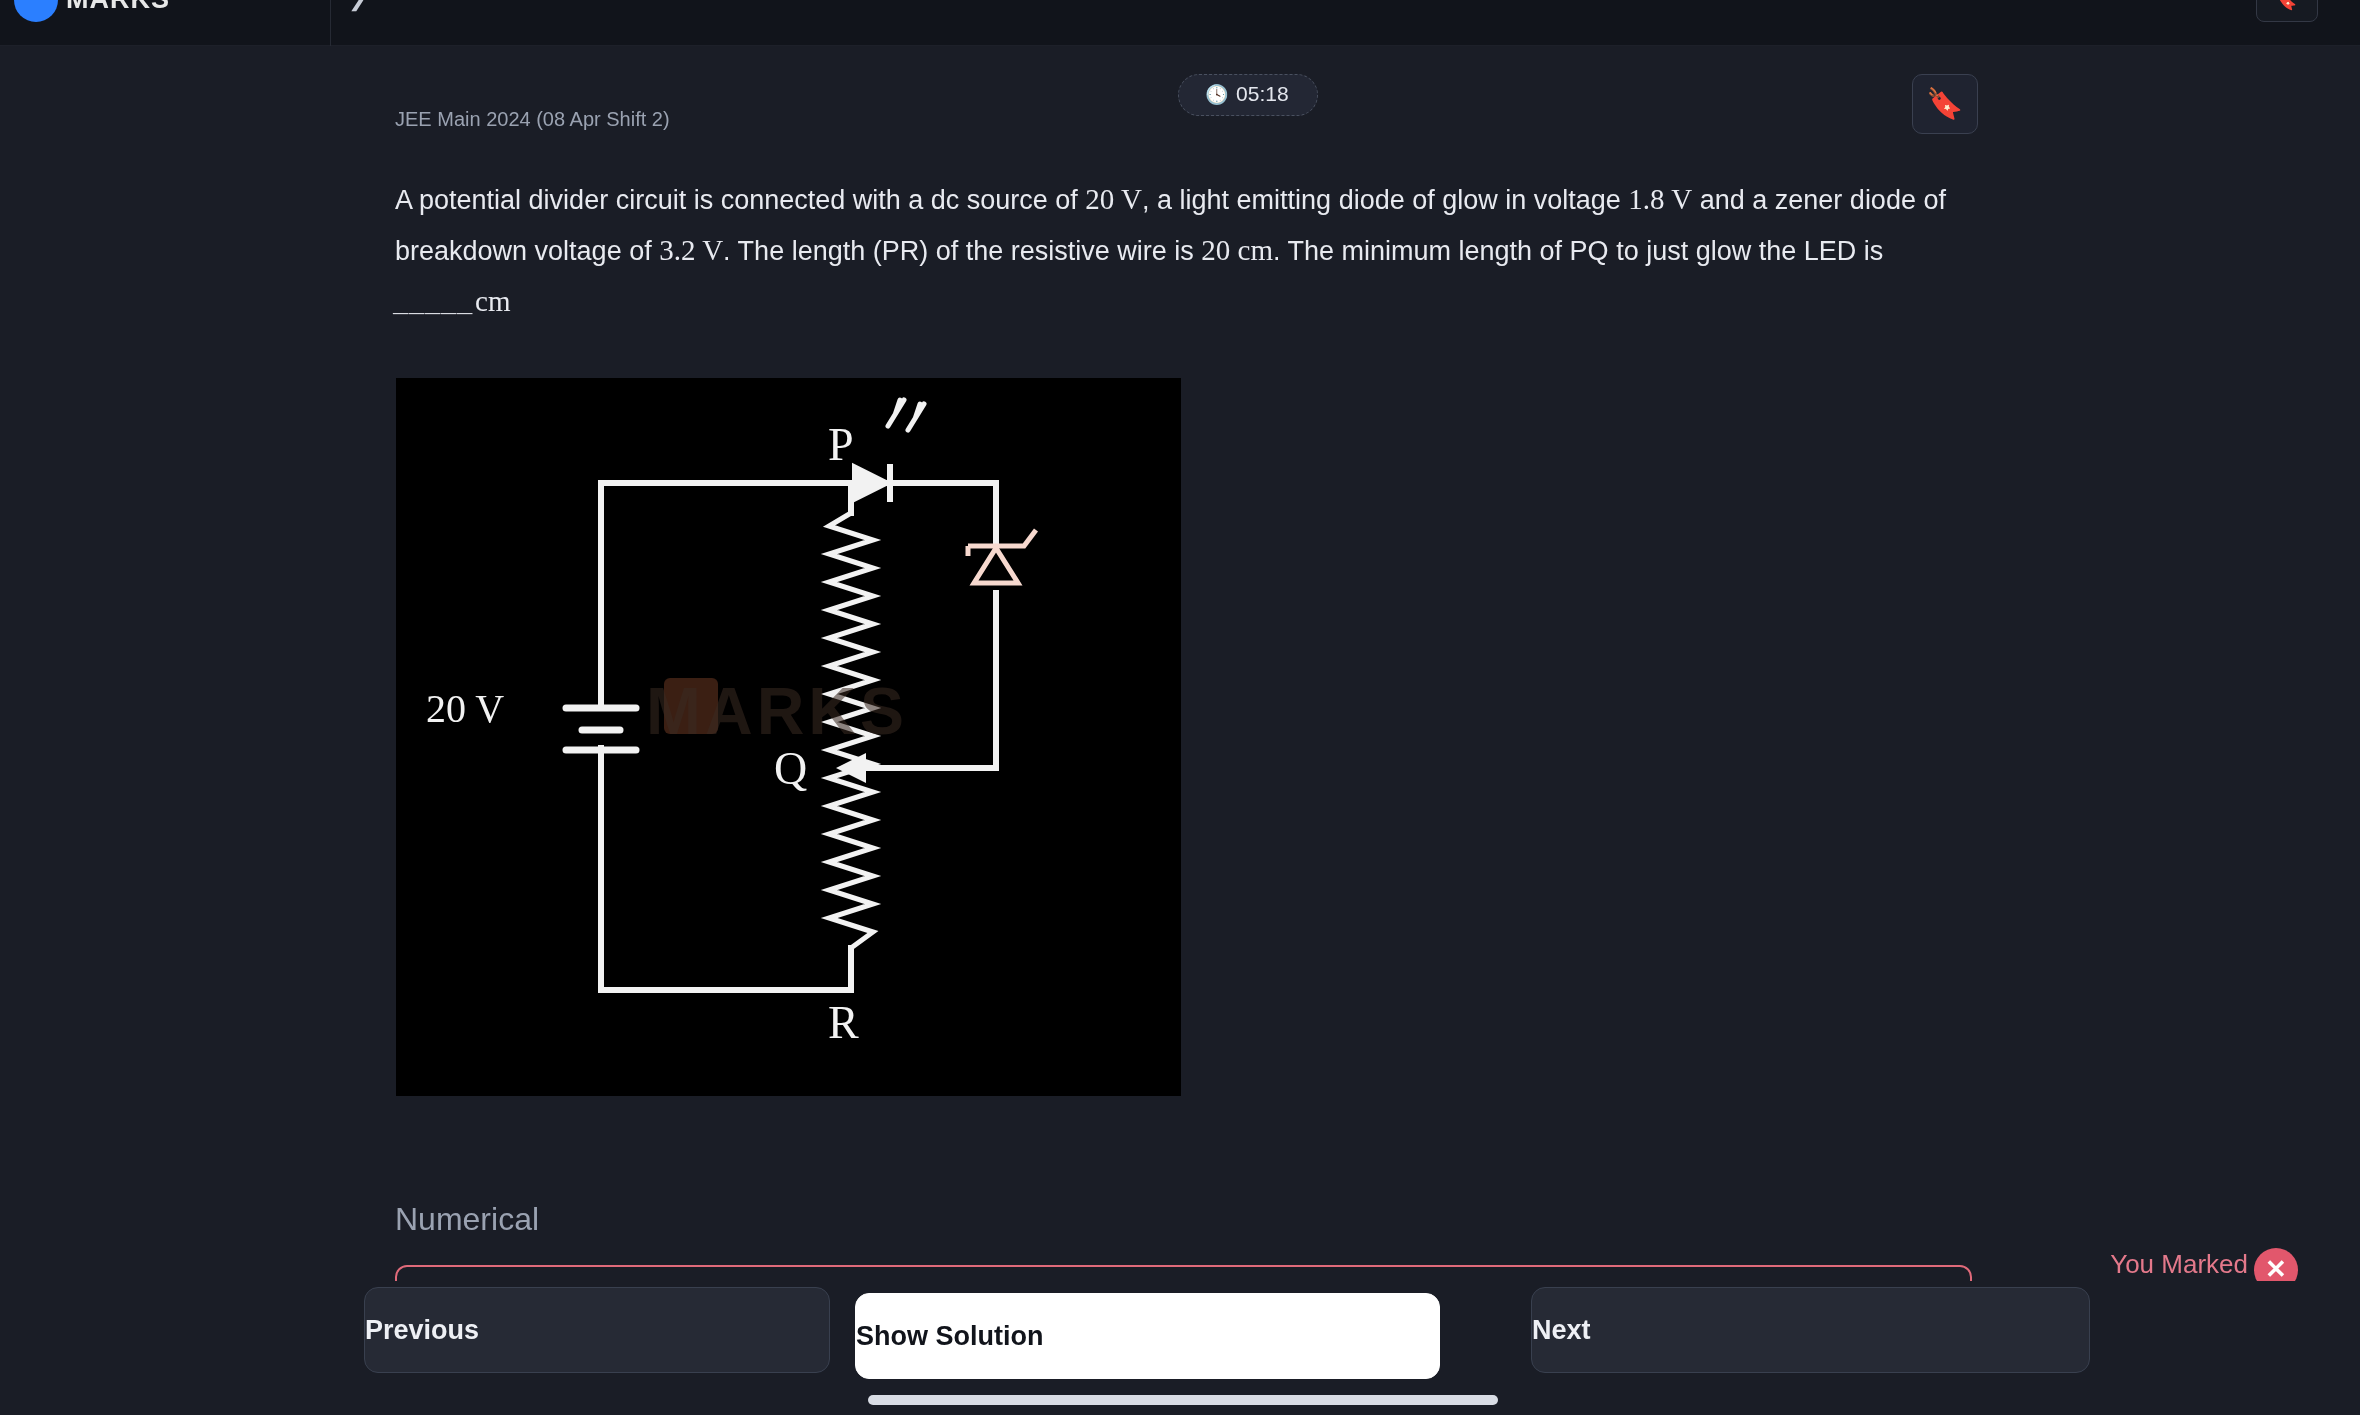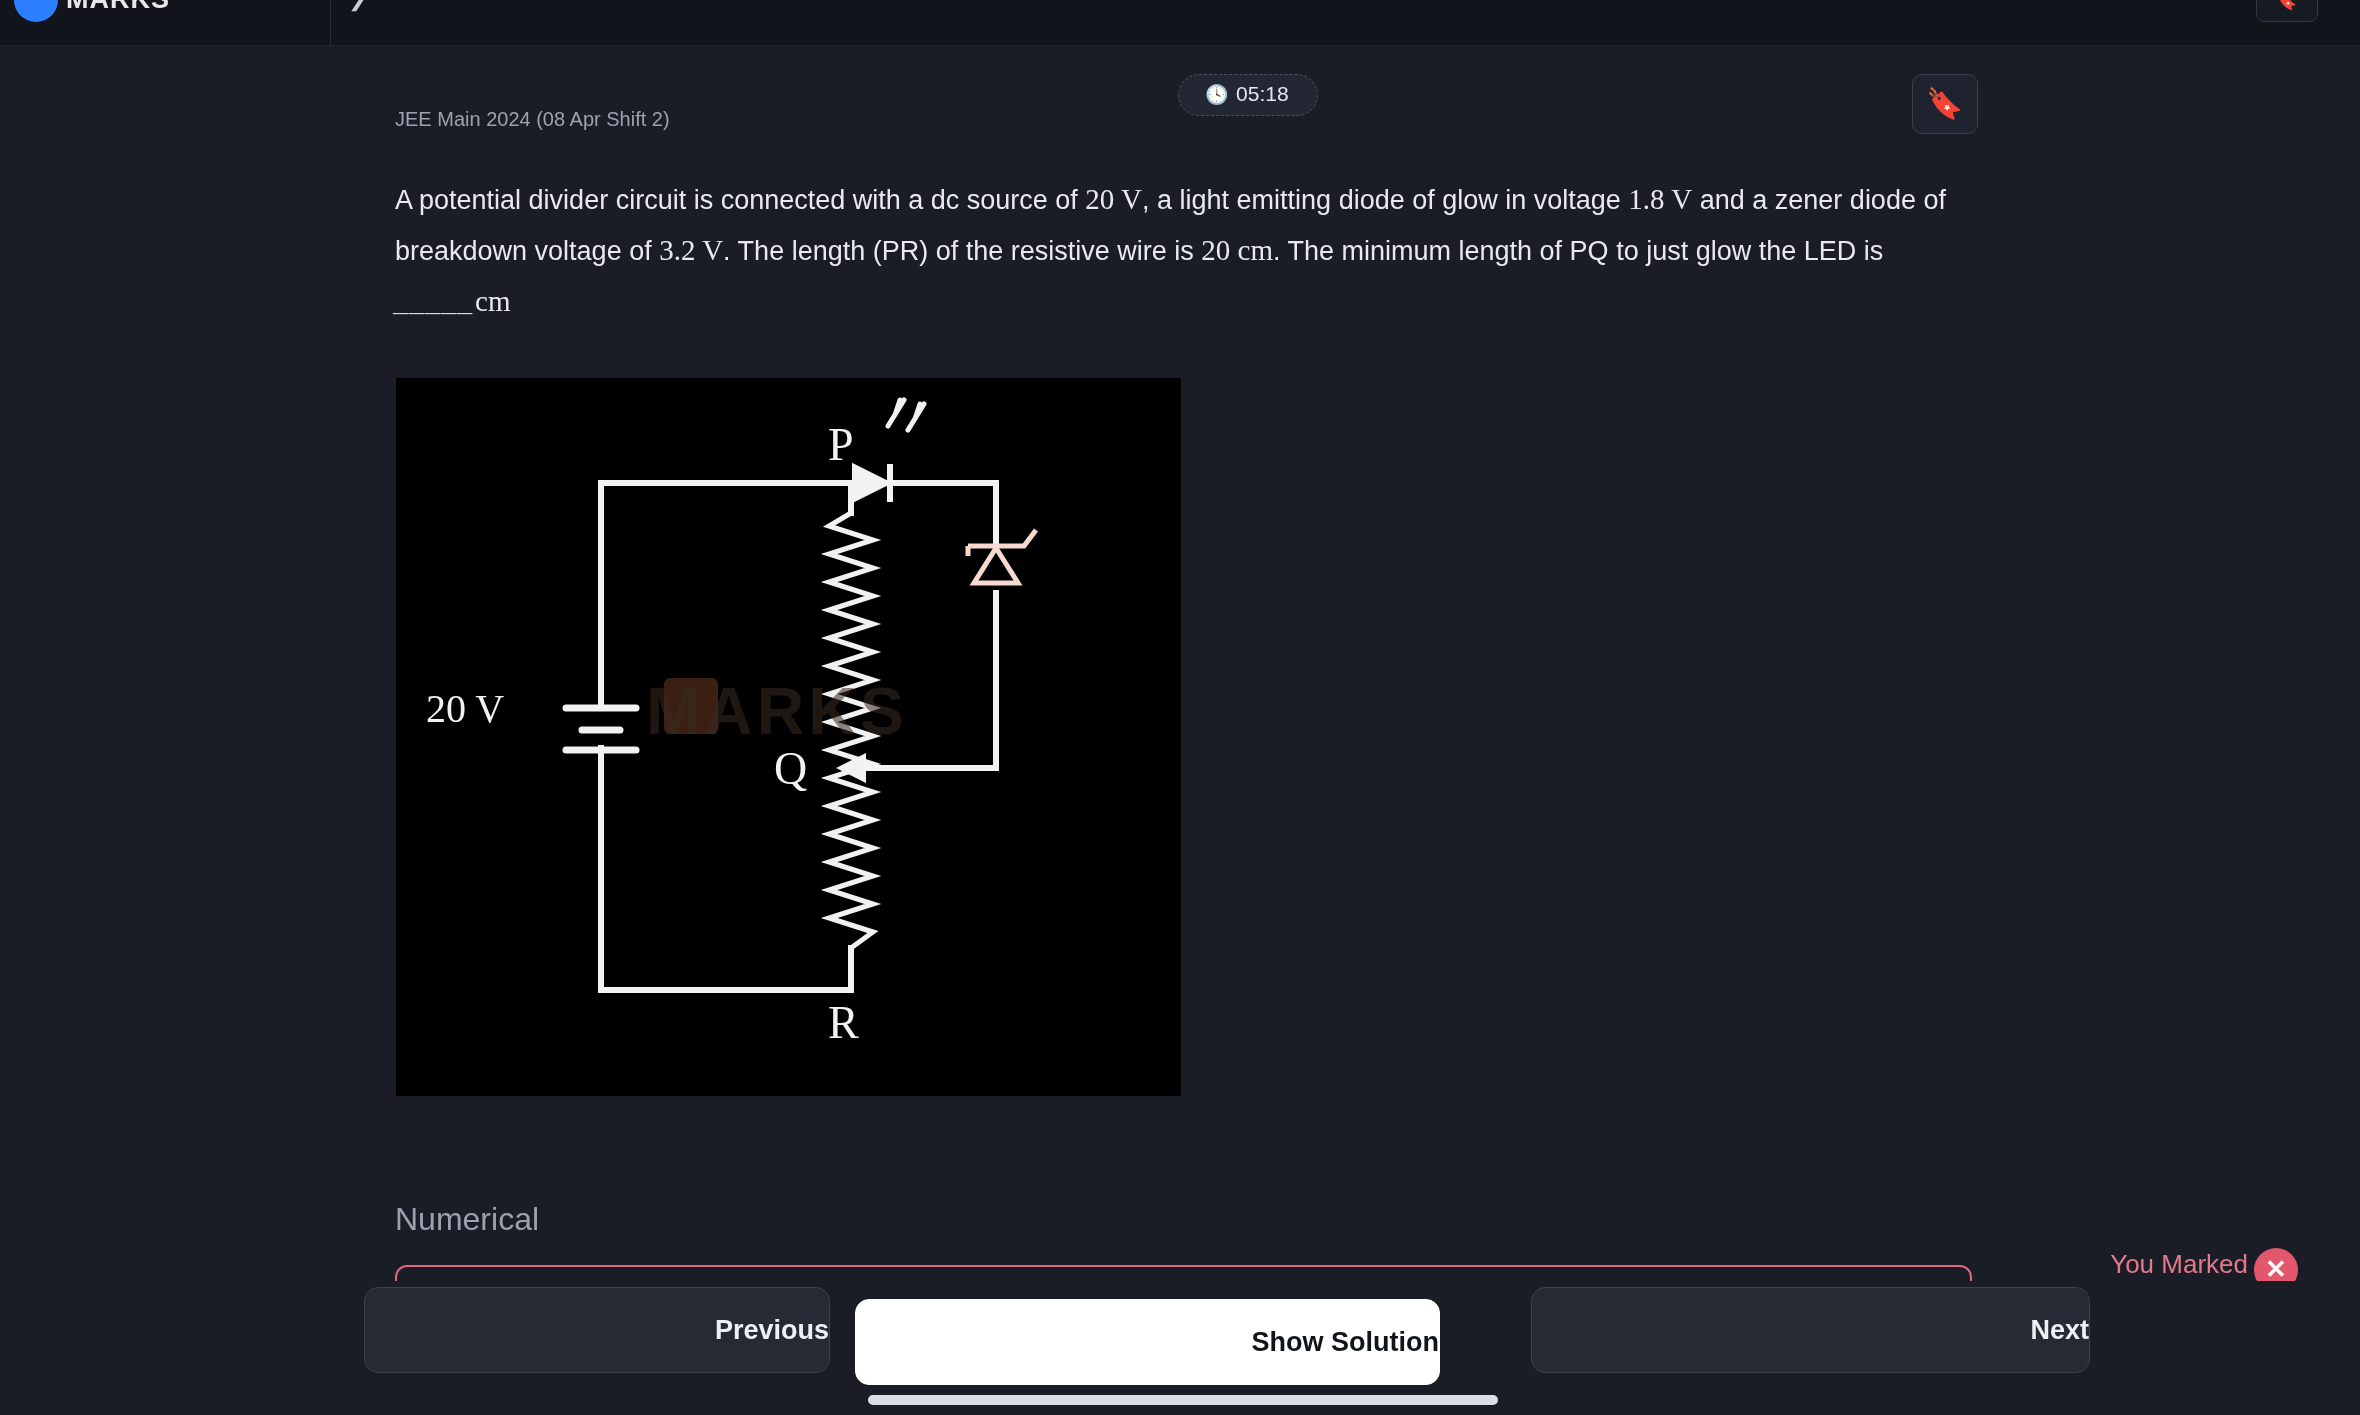--- a/index.html
+++ b/index.html
@@ -189,31 +189,31 @@
     left: 0; top: 1281px;
     width: 2360px; height: 134px;
     background: #1a1d26;
   }
   .btn {
     position: absolute;
     height: 86px;
     border-radius: 14px;
     font-size: 27px;
     font-weight: bold;
-    text-align: right;
+    text-align: left;
     line-height: 84px;
   }
   .btn-prev {
     left: 364px; top: 6px; width: 466px;
     background: #262a35;
     border: 1px solid #39404f;
     color: #eef0f5;
   }
   .btn-show {
-    left: 855px; top: 18px; width: 585px;
+    left: 855px; top: 12px; width: 585px;
     background: #ffffff;
     color: #11141b;
     border: 1px solid #ffffff;
   }
   .btn-next {
     left: 1531px; top: 6px; width: 559px;
     background: #262a35;
     border: 1px solid #39404f;
     color: #eef0f5;
   }

